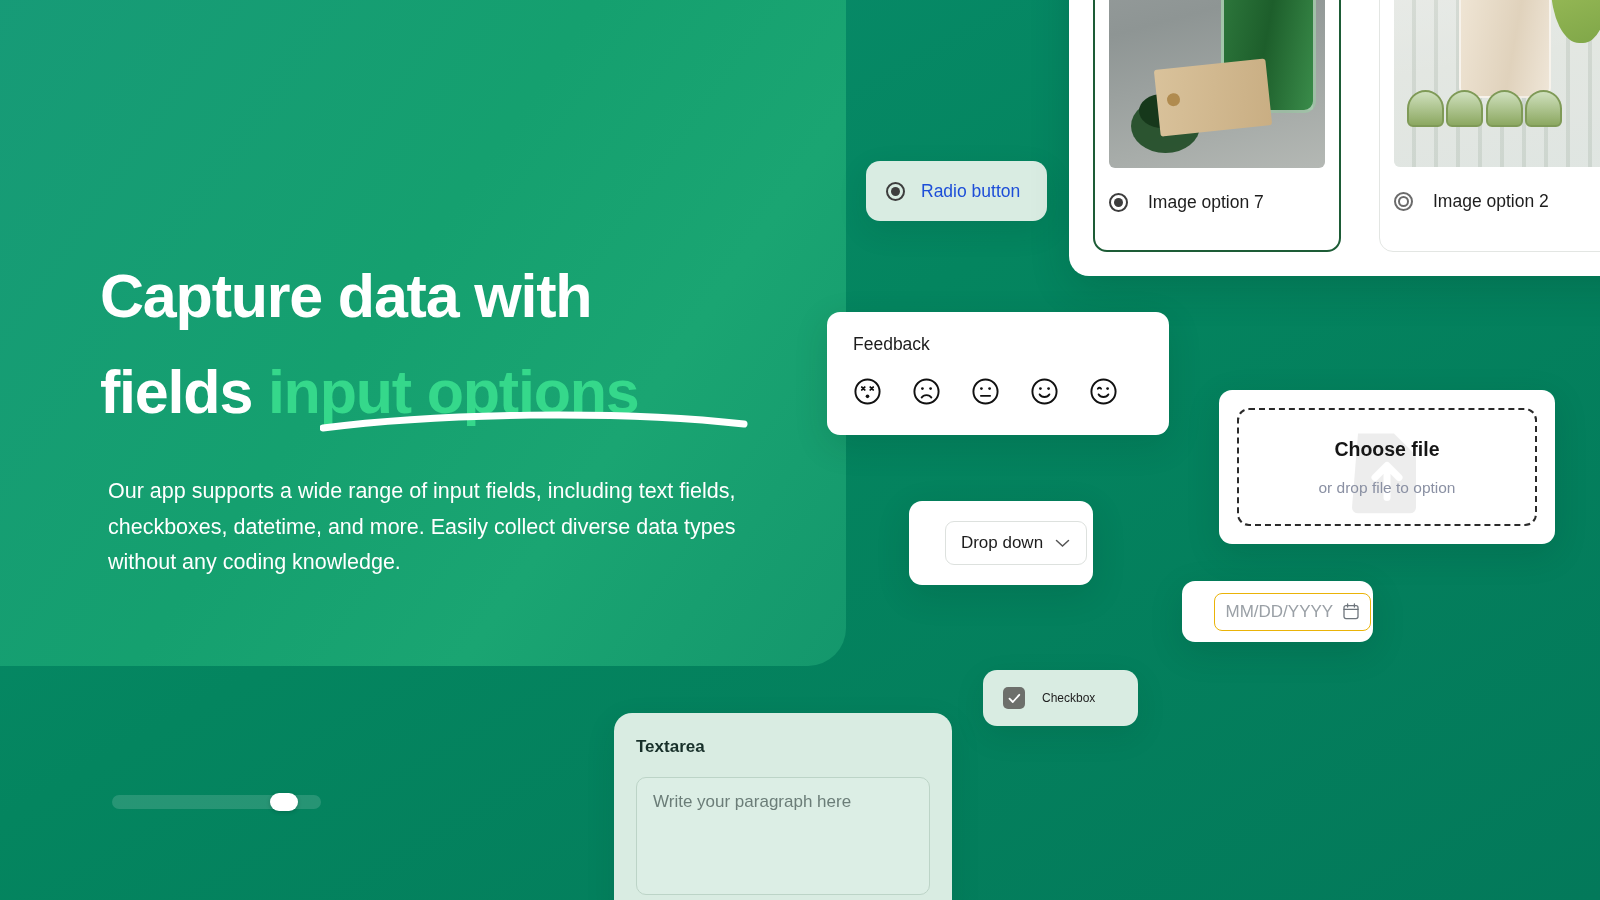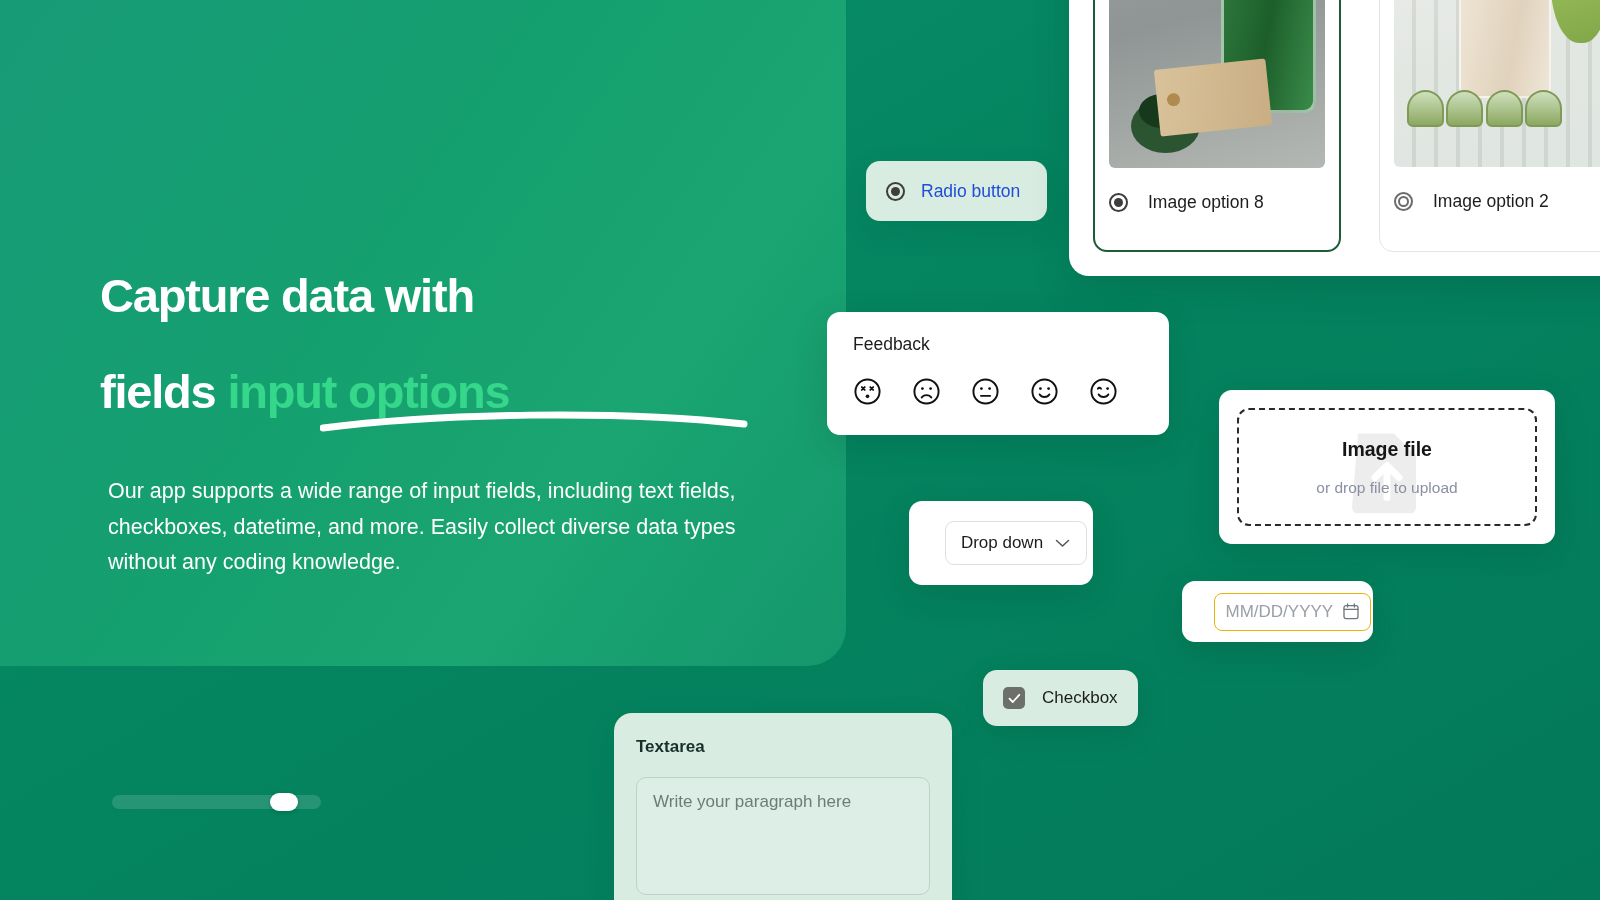--- a/index.html
+++ b/index.html
@@ -20,21 +20,21 @@
   #hero-panel {
     position: absolute; left: -40px; top: -40px;
     width: 886px; height: 706px;
     border-bottom-right-radius: 38px;
     background: linear-gradient(125deg, #179a78 0%, #15a06f 48%, #1aa572 72%, #14976c 100%);
   }
 
   
   #hero-text { position: absolute; left: 100px; top: 248px; width: 700px; }
   .h1line {
-    font-size: 47px; font-weight: 800; color: #ffffff;
+    font-size: 61px; font-weight: 800; color: #ffffff;
     letter-spacing: -1.2px; line-height: 96px; white-space: nowrap;
   }
   .h1-accent { color: #35d88b; position: relative; }
   #underline-svg { position: absolute; left: 220px; top: 160px; }
   #hero-body {
     position: absolute; left: 108px; top: 474px; width: 690px;
     font-size: 21.5px; line-height: 35.5px; color: #ffffff; font-weight: 400;
   }
 
   
@@ -183,21 +183,21 @@
 
   
   #checkbox-card {
     left: 983px; top: 670px; width: 155px; height: 56px;
     display: flex; align-items: center; gap: 17px; padding-left: 20px; border-radius: 14px;
   }
   #checkbox-box {
     width: 22px; height: 22px; border-radius: 5px; background: #6d6f6b;
     display: flex; align-items: center; justify-content: center; flex: 0 0 auto;
   }
-  #checkbox-label { font-size: 17px; color: #1d1d1d; }
+  #checkbox-label { font-size: 12px; color: #1d1d1d; }
 
   
   #textarea-card { left: 614px; top: 713px; width: 338px; height: 210px; padding: 24px 22px; border-radius: 18px; }
   #textarea-label { font-size: 17px; font-weight: 700; color: #18302a; }
   #textarea-box {
     margin-top: 20px; width: 294px; height: 118px;
     border: 1px solid #bcd4c7; border-radius: 10px; background: rgba(255,255,255,0.10);
     padding: 14px 16px; font-size: 17px; color: #6b7d78;
   }
 
@@ -259,21 +259,21 @@
         <div class="p1-jar"></div>
 
         <div class="p1-powder"></div>
         <div class="p1-spoon"></div>
         <div class="p1-tag"></div>
       </div>
       <div class="img-caption">
         <span class="radio-outer">
             <span class="radio-dot"></span>
           </span>
-        <span>Image option 8</span>
+        <span>Image option 7</span>
       </div>
     </div>
 
     <div class="img-card unselected">
       <div class="img-thumb photo2">
         <div class="p2-wood"></div>
         <div class="p2-plant"></div>
         <div class="p2-jar"></div>
 
         <div class="p2-aloe" style="left:6%"></div>
@@ -338,22 +338,22 @@
       </svg>
     </div>
   </div>
 
   <div id="upload-card" class="card card-white">
     <div id="upload-drop">
       <svg id="upload-watermark" width="70" height="86" viewBox="0 0 70 86">
         <path d="M6 6 h36 l22 22 v52 a6 6 0 0 1 -6 6 h-52 a6 6 0 0 1 -6 -6 z" fill="#101010"></path>
         <path d="M35 70 V40 M23 50 L35 38 L47 50" stroke="#ffffff" stroke-width="7" fill="none" stroke-linecap="round" stroke-linejoin="round"></path>
       </svg>
-      <div id="upload-title">Image file</div>
-      <div id="upload-sub">or drop file to upload</div>
+      <div id="upload-title">Choose file</div>
+      <div id="upload-sub">or drop file to option</div>
     </div>
   </div>
 
   <div id="date-card" class="card card-white">
     <div id="date-input">
       <span>MM/DD/YYYY</span>
       <svg width="16" height="17" viewBox="0 0 16 17">
         <rect x="1" y="2.6" width="14" height="13" rx="2" fill="none" stroke="#6e757c" stroke-width="1.3"></rect>
         <path d="M1 6.4 H15 M4.6 1 V4 M11.4 1 V4" stroke="#6e757c" stroke-width="1.3" stroke-linecap="round"></path>
       </svg>

